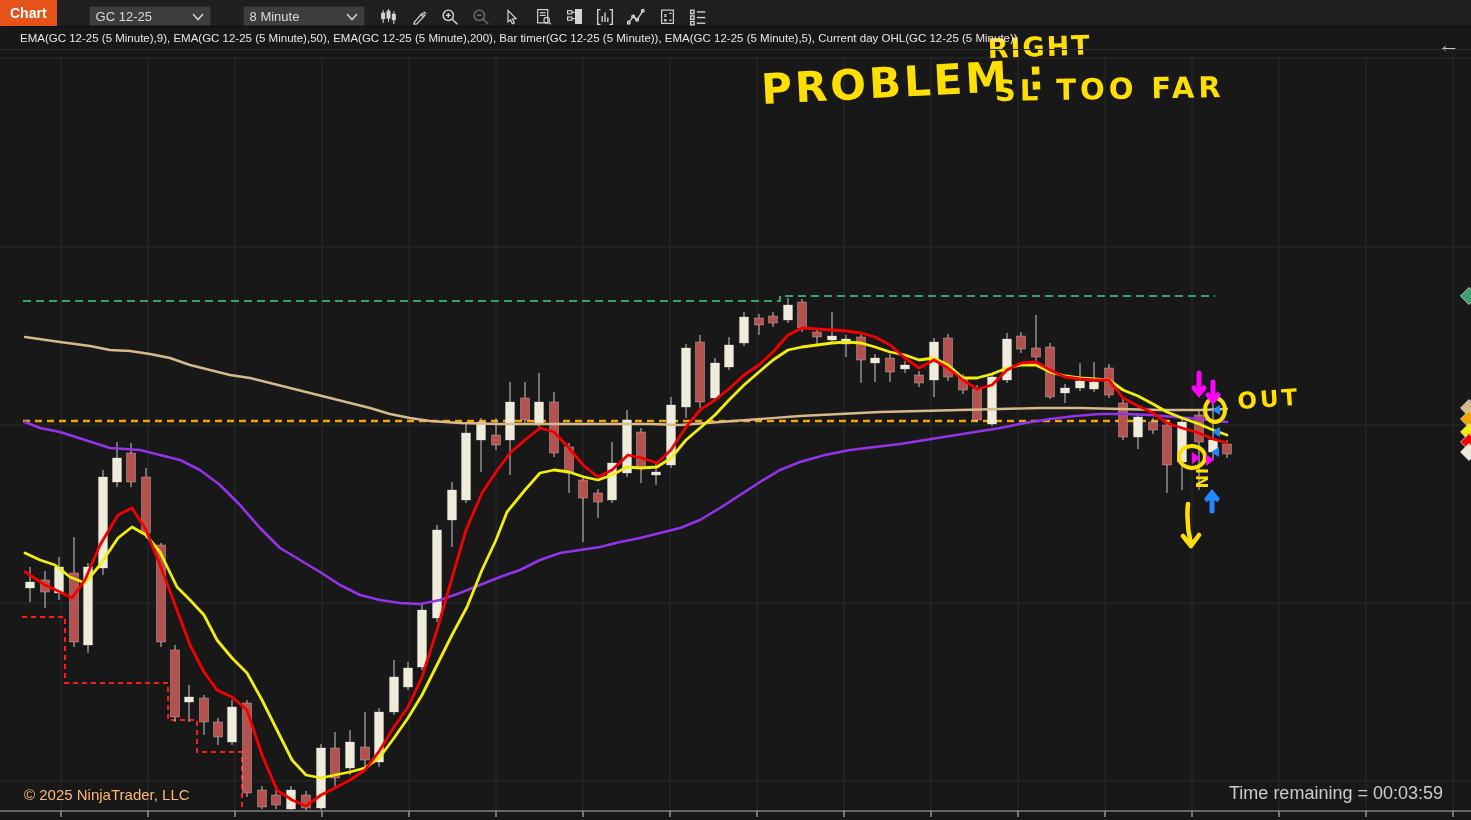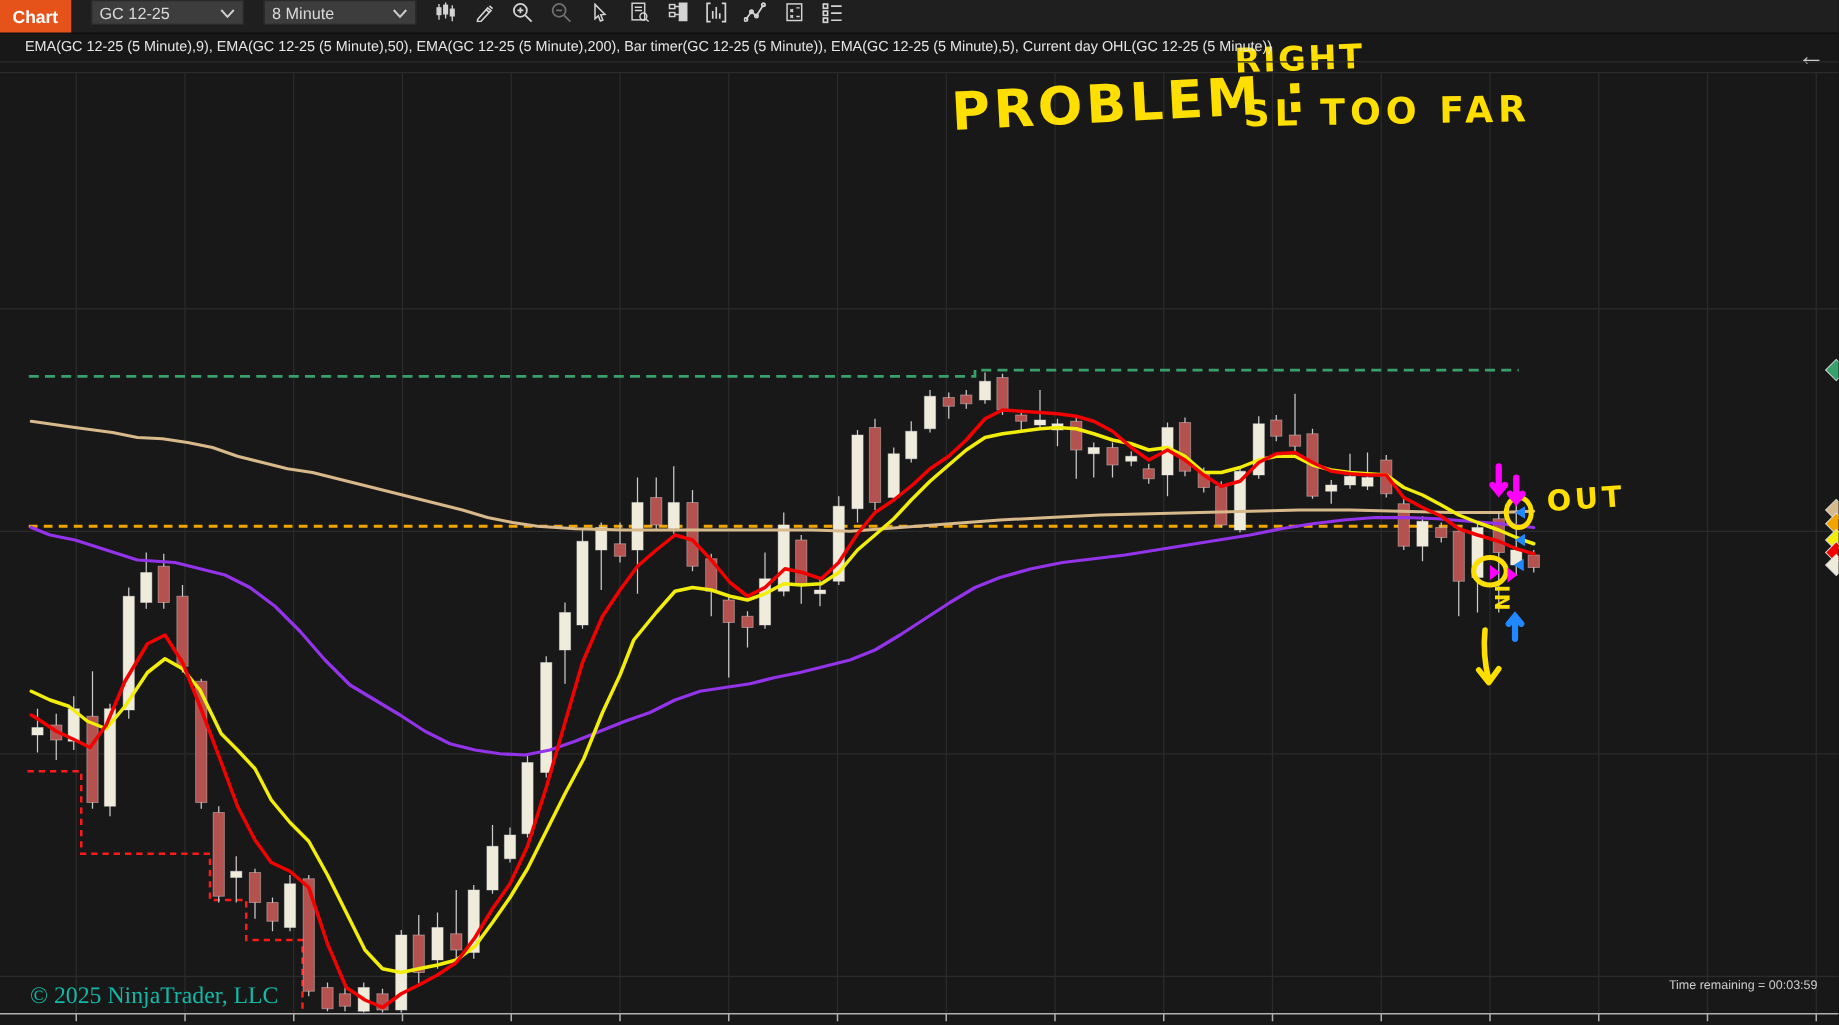--- a/index.html
+++ b/index.html
@@ -1,37 +1,37 @@
 <!DOCTYPE html>
 <html><head>
 <meta charset="utf-8">
 <style>
   html,body{margin:0;padding:0;background:#0e0e0e;}
   .app{position:relative;width:1471px;height:820px;background:#181818;overflow:hidden;
        font-family:"Liberation Sans",sans-serif;-webkit-font-smoothing:antialiased;}
   
   .toolbar{position:absolute;top:0;left:0;width:100%;height:26px;background:#1f1f1f;
-           border-bottom:1px solid #0c0c0c;display:flex;align-items:flex-start;z-index:5;}
+           border-bottom:1px solid #0c0c0c;display:flex;align-items:flex-end;z-index:5;}
   .chart-tab{height:26px;line-height:26px;padding:0 10px;background:#e5531a;color:#fff;
              font-size:14px;font-weight:bold;}
-  .dropdown{height:20px;margin-left:16px;width:122px;background:#3d3d3d;border:1px solid #2a2a2a;
+  .dropdown{height:20px;margin-left:32px;width:122px;background:#3d3d3d;border:1px solid #2a2a2a;
             color:#d9d9d9;font-size:13px;display:flex;align-items:center;justify-content:space-between;
             padding:0 6px;box-sizing:border-box;}
   .dd-label{white-space:nowrap;overflow:hidden;}
   .icons{display:flex;align-items:center;margin-left:14px;gap:12px;}
   .icon{width:19px;height:19px;display:flex;align-items:center;justify-content:center;}
   .icon svg{display:block;}
   
   .indicator-row{position:absolute;top:27px;left:0;width:100%;height:23px;color:#e6e6e6;
                  font-size:11.5px;line-height:23px;padding-left:20px;box-sizing:border-box;
                  border-bottom:1px solid #2b2b2b;z-index:4;white-space:nowrap;}
   
   #chart-svg{position:absolute;top:0;left:0;z-index:1;}
-  .copyright{position:absolute;left:24px;top:786px;color:#14b8a6;font-size:19px;z-index:3;font-family:Liberation Serif, serif;}
-  .timer{position:absolute;right:17px;top:783px;color:#cccccc;font-size:10px;z-index:3;}
+  .copyright{position:absolute;left:24px;top:786px;color:#fdba74;font-size:15px;z-index:3;}
+  .timer{position:absolute;right:28px;top:783px;color:#cccccc;font-size:18px;z-index:3;}
   .back-arrow{position:absolute;left:1438px;top:34px;color:#c8c8c8;font-size:22px;z-index:3;
               line-height:22px;}
 </style>
 </head>
 <body>
 
 <div class="app">
 
   <svg id="chart-svg" width="1471" height="820" viewBox="0 0 1471 820">
       <g stroke="#2b2b2b" stroke-width="1">

